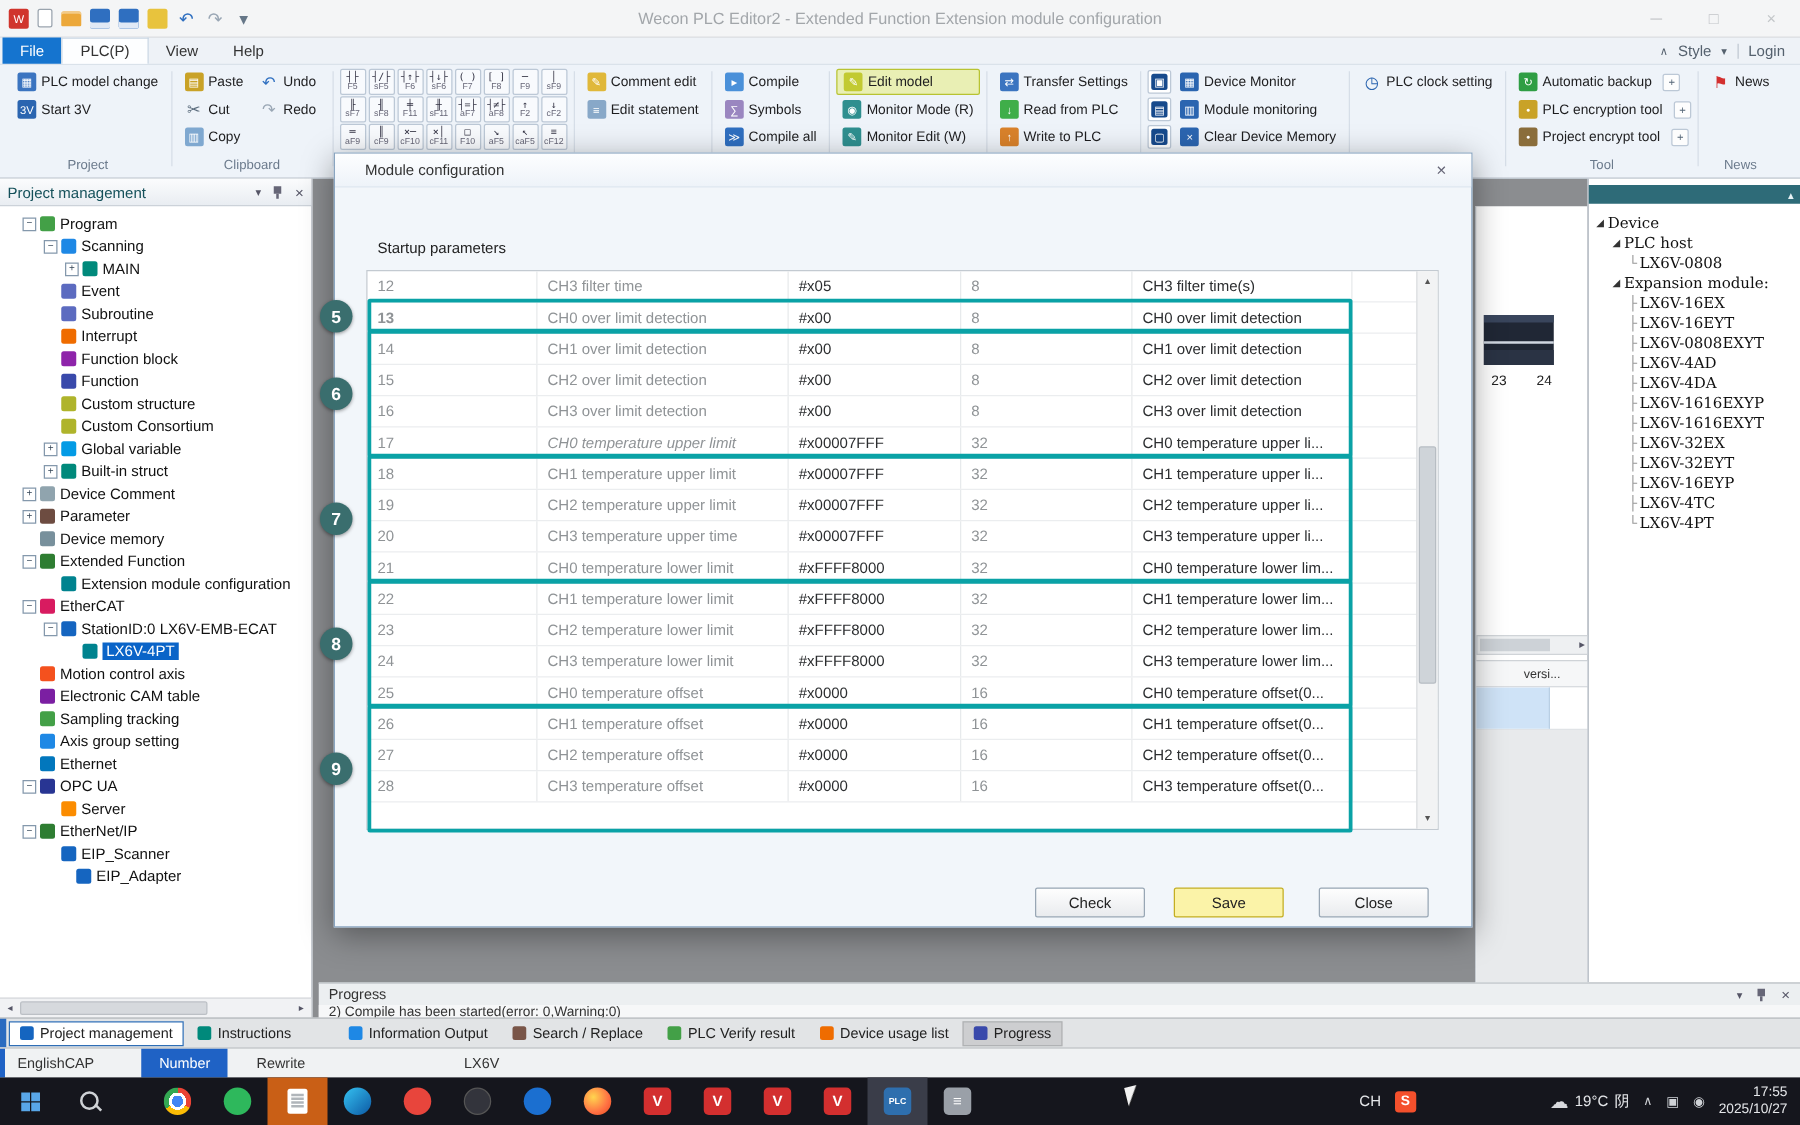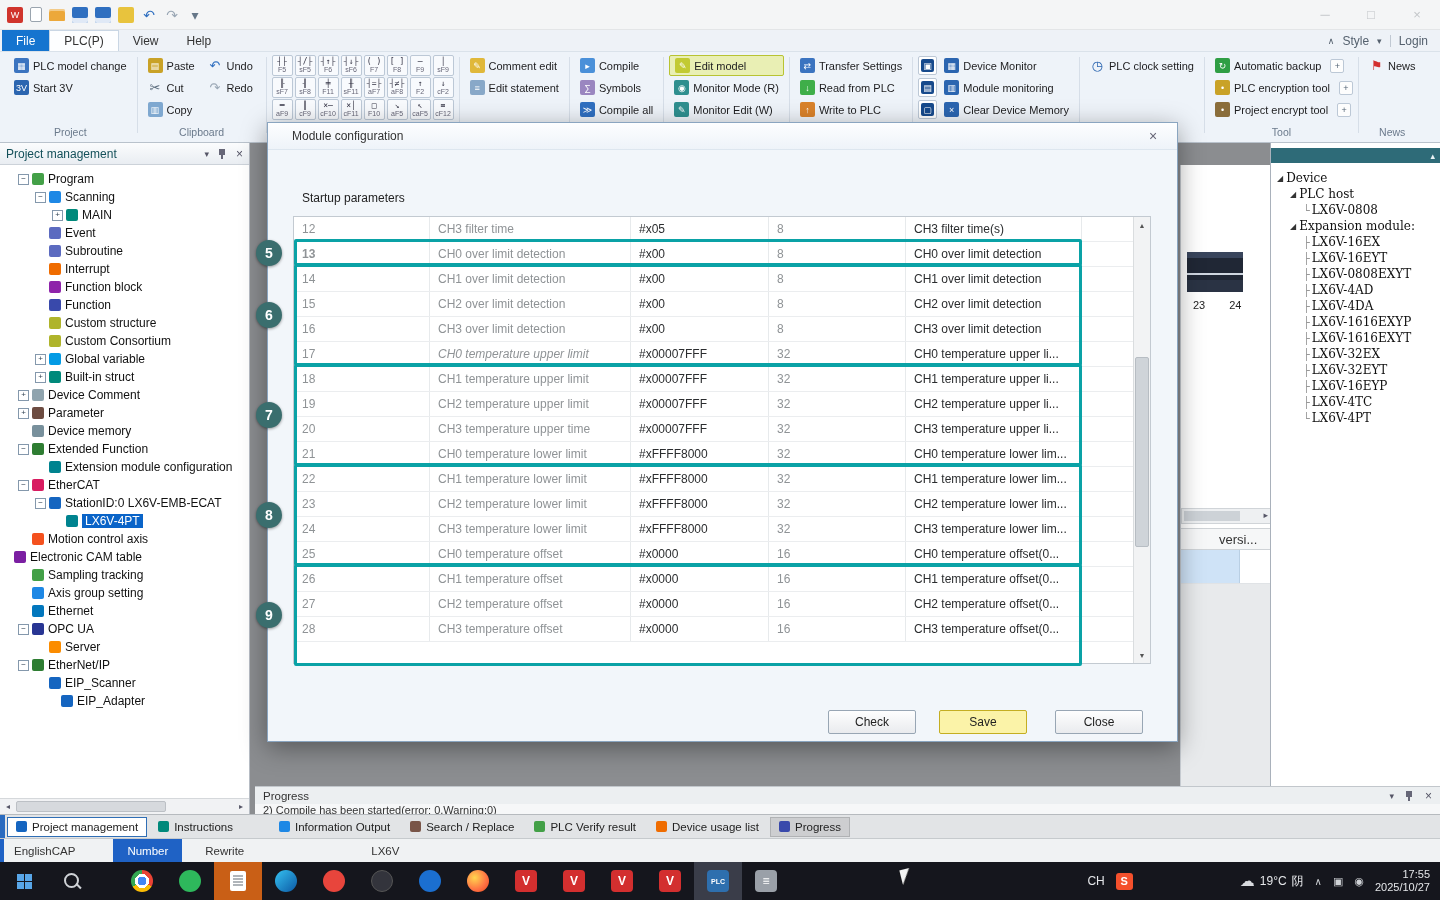--- a/index.html
+++ b/index.html
@@ -60,21 +60,21 @@
 .lp-hscroll .thumb{position:absolute;left:16px;top:2px;width:150px;height:11px;background:#d6d9dd;border:1px solid #bcc0c5;border-radius:2px;}
 
 .workspace{position:absolute;left:250px;top:143px;width:1020px;height:643px;background:#8b8d90;z-index:0;}
 .fragment{position:absolute;left:1180px;top:165px;width:90px;height:621px;background:#fff;z-index:1;border-left:1px solid #c6cbd1;}
 .frag-pic{position:absolute;left:6px;top:87px;width:56px;height:40px;background:#202735;box-shadow:inset 0 6px 0 #39455c, inset 0 -12px 0 #2a3344;}
 .frag-picline{position:absolute;left:6px;top:108px;width:56px;height:2px;background:#cfd6e0;}
 .frag-terms{position:absolute;left:0;top:134px;width:90px;display:flex;gap:24px;padding-left:12px;font-size:11px;color:#222;}
 .frag-scroll{position:absolute;left:0;top:343px;width:90px;height:16px;background:#eef0f2;border:1px solid #d0d4d8;}
 .frag-scroll .thumb{position:absolute;left:2px;top:2px;width:56px;height:10px;background:#cdd2d7;}
 .frag-scroll .arr{position:absolute;right:2px;top:1px;font-size:9px;color:#556;}
-.frag-header{position:absolute;left:0;top:363px;width:90px;height:22px;background:#f6f7f8;border-top:1px solid #cfd3d7;border-bottom:1px solid #cfd3d7;display:flex;align-items:center;padding-left:38px;font-size:13px;color:#333;}
+.frag-header{position:absolute;left:0;top:363px;width:90px;height:22px;background:#f6f7f8;border-top:1px solid #cfd3d7;border-bottom:1px solid #cfd3d7;display:flex;align-items:center;padding-left:38px;font-size:10px;color:#333;}
 .frag-bluerow{position:absolute;left:0;top:385px;width:90px;height:34px;background:#fff;border-bottom:1px solid #e0e3e6;}
 .frag-bluerow::before{content:"";position:absolute;left:0;top:0;width:58px;height:100%;background:#cfe3f7;border-right:1px solid #b9cfe4;}
 .frag-rest{position:absolute;left:0;top:419px;width:90px;bottom:0;background:#e8eaec;}
 
 .right-panel{position:absolute;left:1270px;top:143px;width:170px;height:643px;background:#fff;border-left:1px solid #a9b1bb;z-index:2;}
 .rp-bar{margin-top:5px;height:15px;background:#2e6b78;display:flex;align-items:center;justify-content:flex-end;padding:0 5px;color:#e8f2f5;font-size:9px;}
 .rp-tree{padding:7px 0 0 6px;font-family:"DejaVu Serif",serif;font-size:12px;color:#101010;}
 .rp-item{height:16px;display:flex;align-items:center;white-space:nowrap;}
 .rp-marker{color:#333;font-size:8px;margin-right:3px;}
 .rp-pre{font-family:"DejaVu Sans Mono",monospace;color:#999;font-size:11px;margin-right:2px;}
@@ -152,20 +152,21 @@
       <span class="mi" style="background: rgb(208, 52, 44);">W</span>
       <span class="mi mi-page"></span>
       <span class="mi mi-folder"></span>
       <span class="mi mi-disk"></span>
       <span class="mi mi-disk"></span>
       <span class="mi" style="background: rgb(232, 195, 61);"></span>
       <span class="mi mi-glyph" style="color: rgb(47, 111, 192);">↶</span>
       <span class="mi mi-glyph" style="color: rgb(154, 167, 181);">↷</span>
       <span class="mi mi-glyph" style="color: rgb(102, 119, 136);">▾</span>
     </div>
+  <div class="tb-title">Wecon PLC Editor2 - Extended Function Extension module configuration</div>
   <div class="winbtns" id="winbtns">
       <div class="winbtn">─</div>
       <div class="winbtn">□</div>
       <div class="winbtn">×</div>
     </div>
 </div>
 
 <div class="menubar">
   <div id="menutabs">
       <div class="mtab mtab-file">File</div>
@@ -612,21 +613,21 @@
       <div class="titem" style="padding-left: 52px;">
         <span class="texp-sp"></span>
         <span class="ti" style="background: rgb(0, 131, 143);"></span>
         <span class="tlabel sel">LX6V-4PT</span>
       </div>
       <div class="titem" style="padding-left: 18px;">
         <span class="texp-sp"></span>
         <span class="ti" style="background: rgb(244, 81, 30);"></span>
         <span class="tlabel">Motion control axis</span>
       </div>
-      <div class="titem" style="">
+      <div class="titem" style="padding-left: 18px;">
         <span class="texp-sp"></span>
         <span class="ti" style="background: rgb(123, 31, 162);"></span>
         <span class="tlabel">Electronic CAM table</span>
       </div>
       <div class="titem" style="padding-left: 18px;">
         <span class="texp-sp"></span>
         <span class="ti" style="background: rgb(67, 160, 71);"></span>
         <span class="tlabel">Sampling tracking</span>
       </div>
       <div class="titem" style="padding-left: 18px;">

